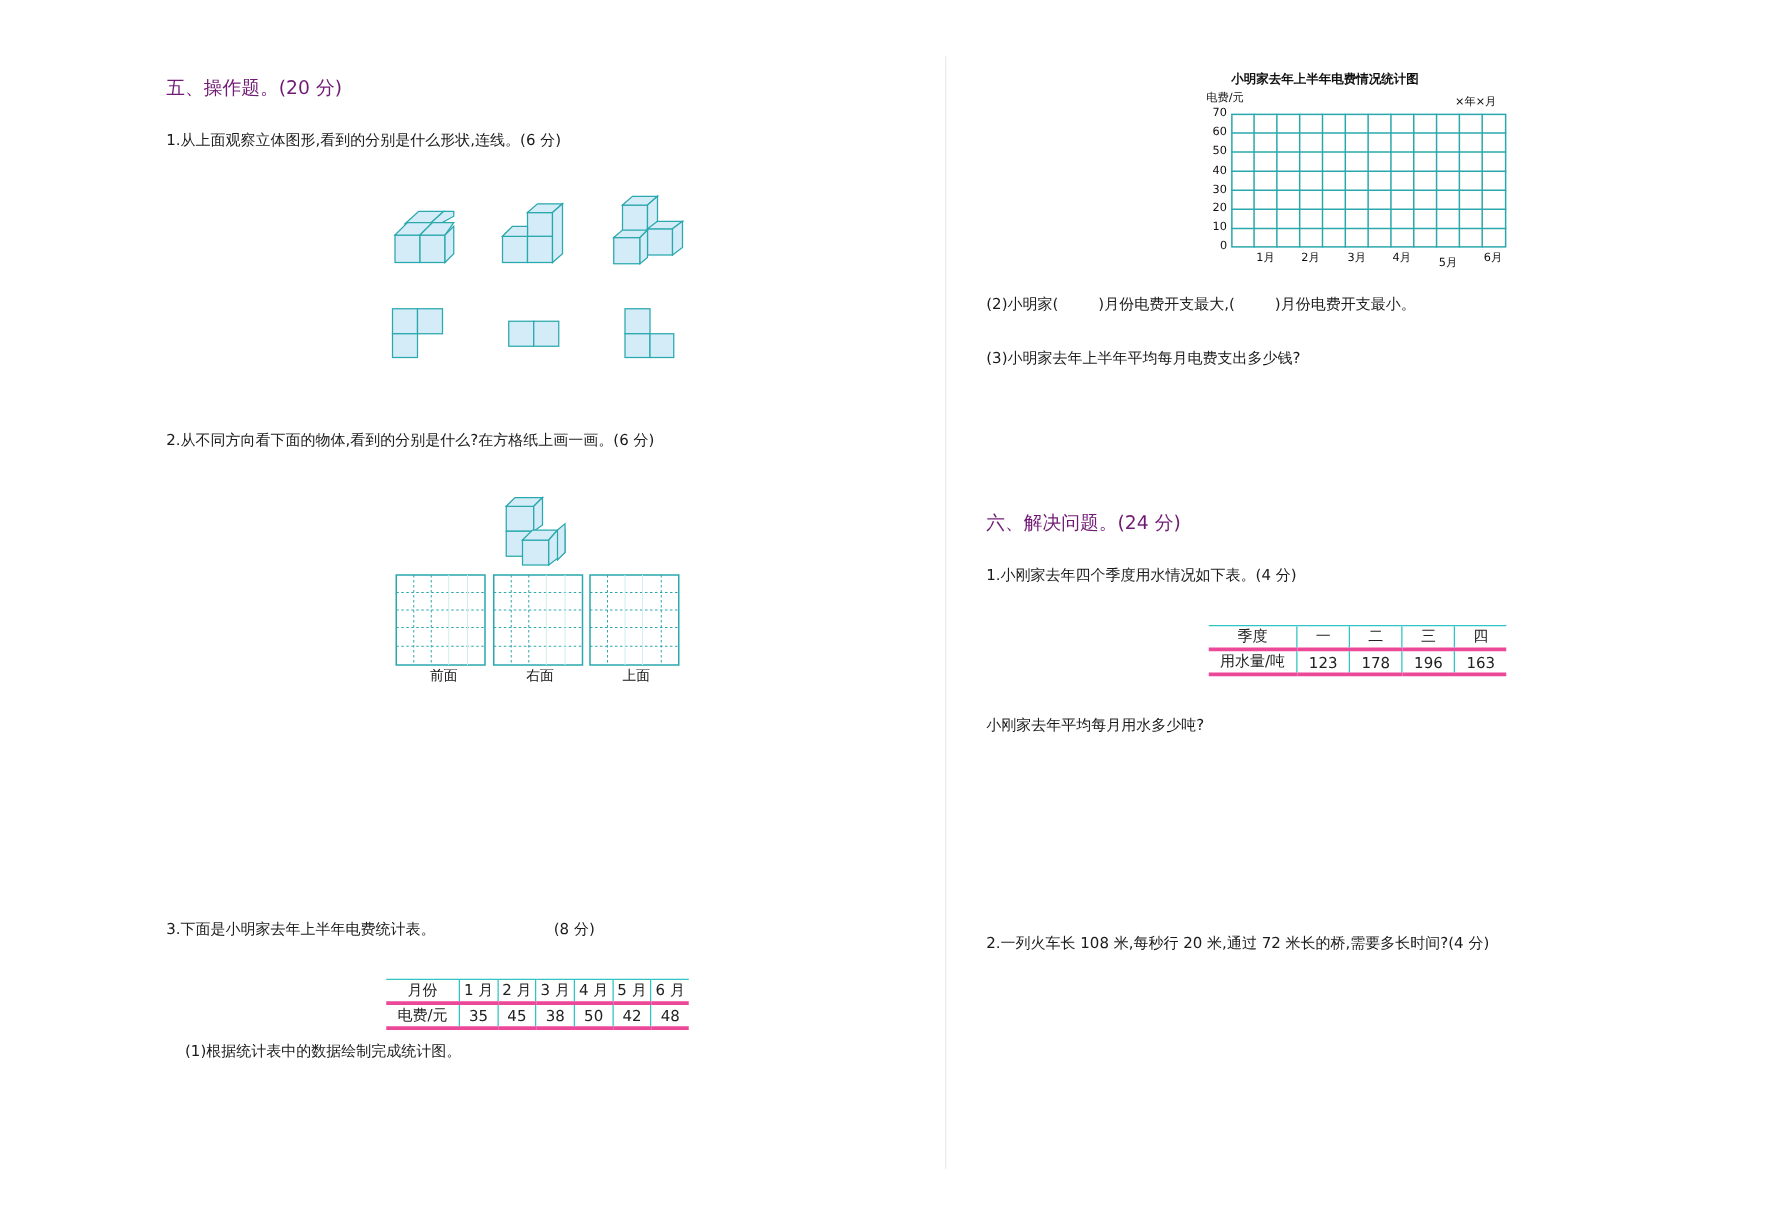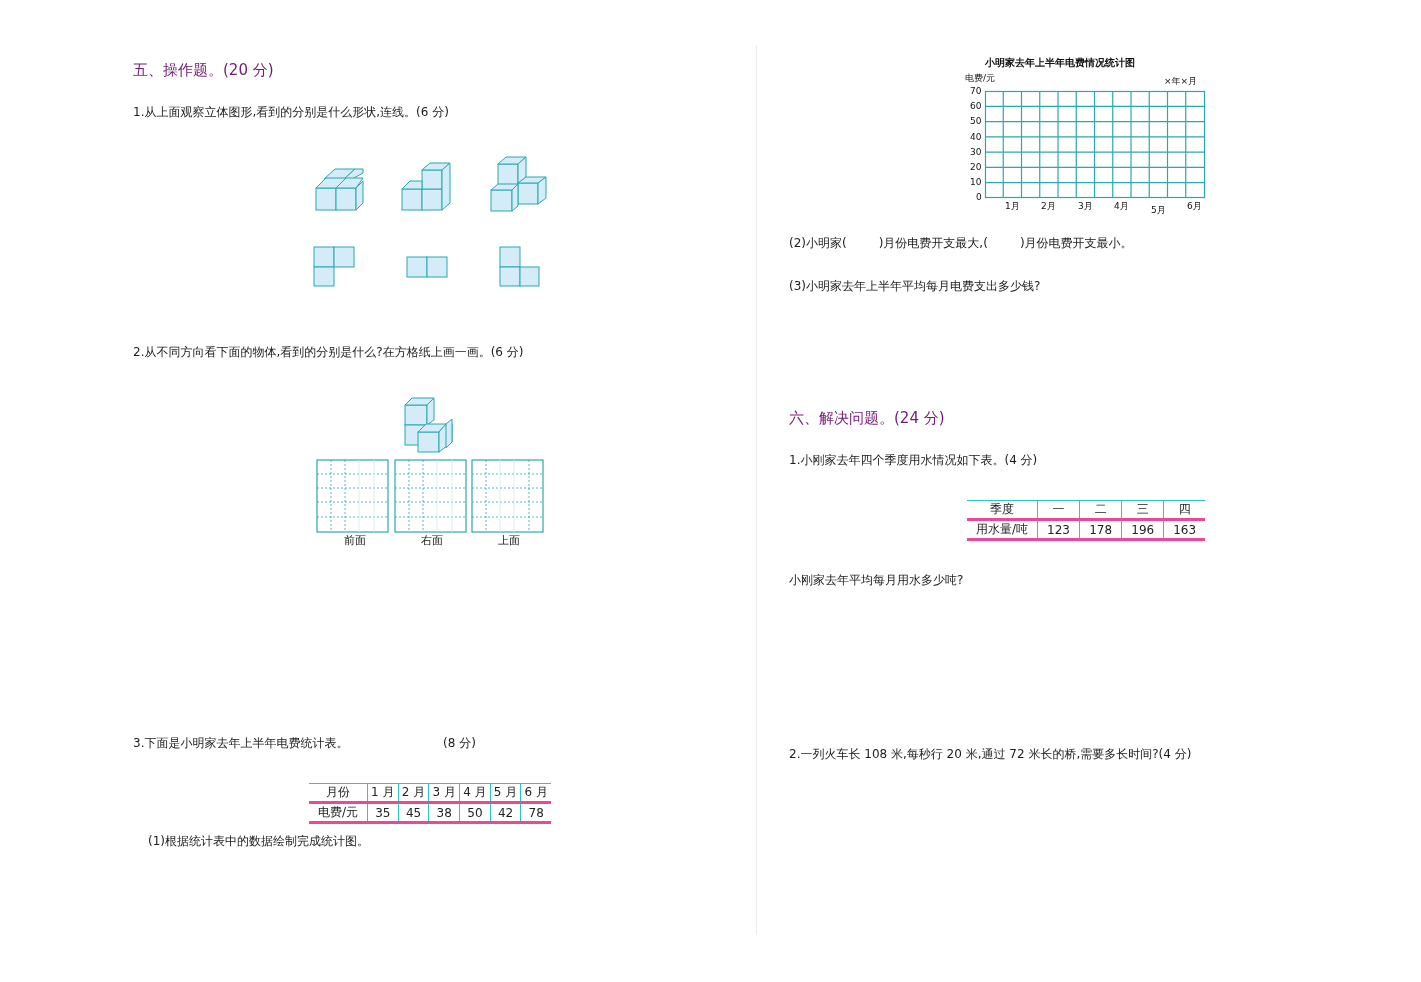--- a/index.html
+++ b/index.html
@@ -160,21 +160,21 @@
     <td>5 月</td>
     <td>6 月</td>
   </tr>
   <tr>
     <td>电费/元</td>
     <td>35</td>
     <td>45</td>
     <td>38</td>
     <td>50</td>
     <td>42</td>
-    <td>78</td>
+    <td>48</td>
   </tr>
 </tbody>
   </table>
 
 <div class="abs q" style="left:148px;top:833px;">(1)根据统计表中的数据绘制完成统计图。</div>
 
 <div class="chart-title" style="left:985px;top:56px;">小明家去年上半年电费情况统计图</div>
 <div class="axis-txt" style="left:965px;top:72px;">电费/元</div>
 <div class="axis-txt" style="left:1164px;top:75px;">×年×月</div>
 

